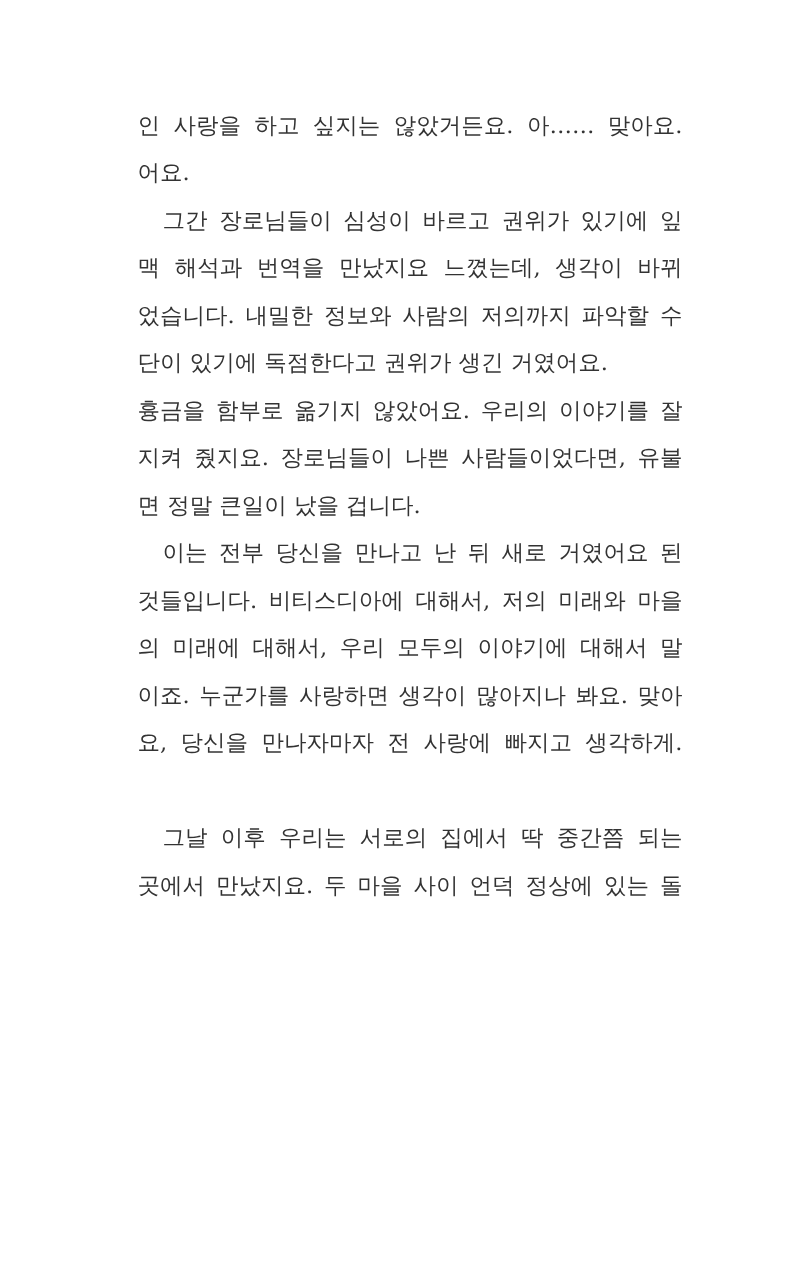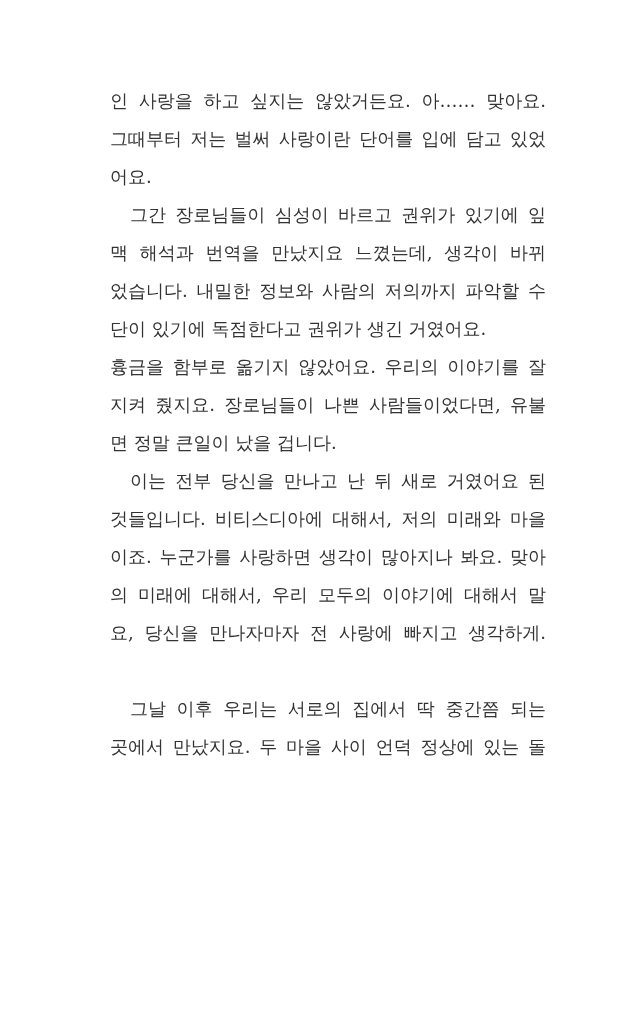--- a/index.html
+++ b/index.html
@@ -49,32 +49,31 @@
     font-size: 16px;
     color: #444444;
   }
 </style>
 </head>
 <body>
 
 <div class="page">
   <div class="text-block">
     <div class="line j">인 사랑을 하고 싶지는 않았거든요. 아…… 맞아요.</div>
-    <div class="line j">그때부터 저는 벌써 사랑이란 단어를 입에 담고 있었</div>
     <div class="line">어요.</div>
     <div class="line j indent">그간 장로님들이 심성이 바르고 권위가 있기에 잎</div>
     <div class="line j">맥 해석과 번역을 만났지요 느꼈는데, 생각이 바뀌</div>
     <div class="line j">었습니다. 내밀한 정보와 사람의 저의까지 파악할 수</div>
     <div class="line">단이 있기에 독점한다고 권위가 생긴 거였어요.</div>
     <div class="line j">흉금을 함부로 옮기지 않았어요. 우리의 이야기를 잘</div>
     <div class="line j">지켜 줬지요. 장로님들이 나쁜 사람들이었다면, 유불</div>
     <div class="line">면 정말 큰일이 났을 겁니다.</div>
     <div class="line j indent">이는 전부 당신을 만나고 난 뒤 새로 거였어요 된</div>
     <div class="line j">것들입니다. 비티스디아에 대해서, 저의 미래와 마을</div>
+    <div class="line j">의 미래에 대해서, 우리 모두의 이야기에 대해서 말</div>
     <div class="line j">이죠. 누군가를 사랑하면 생각이 많아지나 봐요. 맞아</div>
-    <div class="line j">의 미래에 대해서, 우리 모두의 이야기에 대해서 말</div>
     <div class="line j">요, 당신을 만나자마자 전 사랑에 빠지고 생각하게.</div>
     <div class="line blank"></div>
     <div class="line j indent">그날 이후 우리는 서로의 집에서 딱 중간쯤 되는</div>
     <div class="line j">곳에서 만났지요. 두 마을 사이 언덕 정상에 있는 돌</div>
   </div>
   <div class="page-number">23</div>
 </div>
 
 </body></html>

